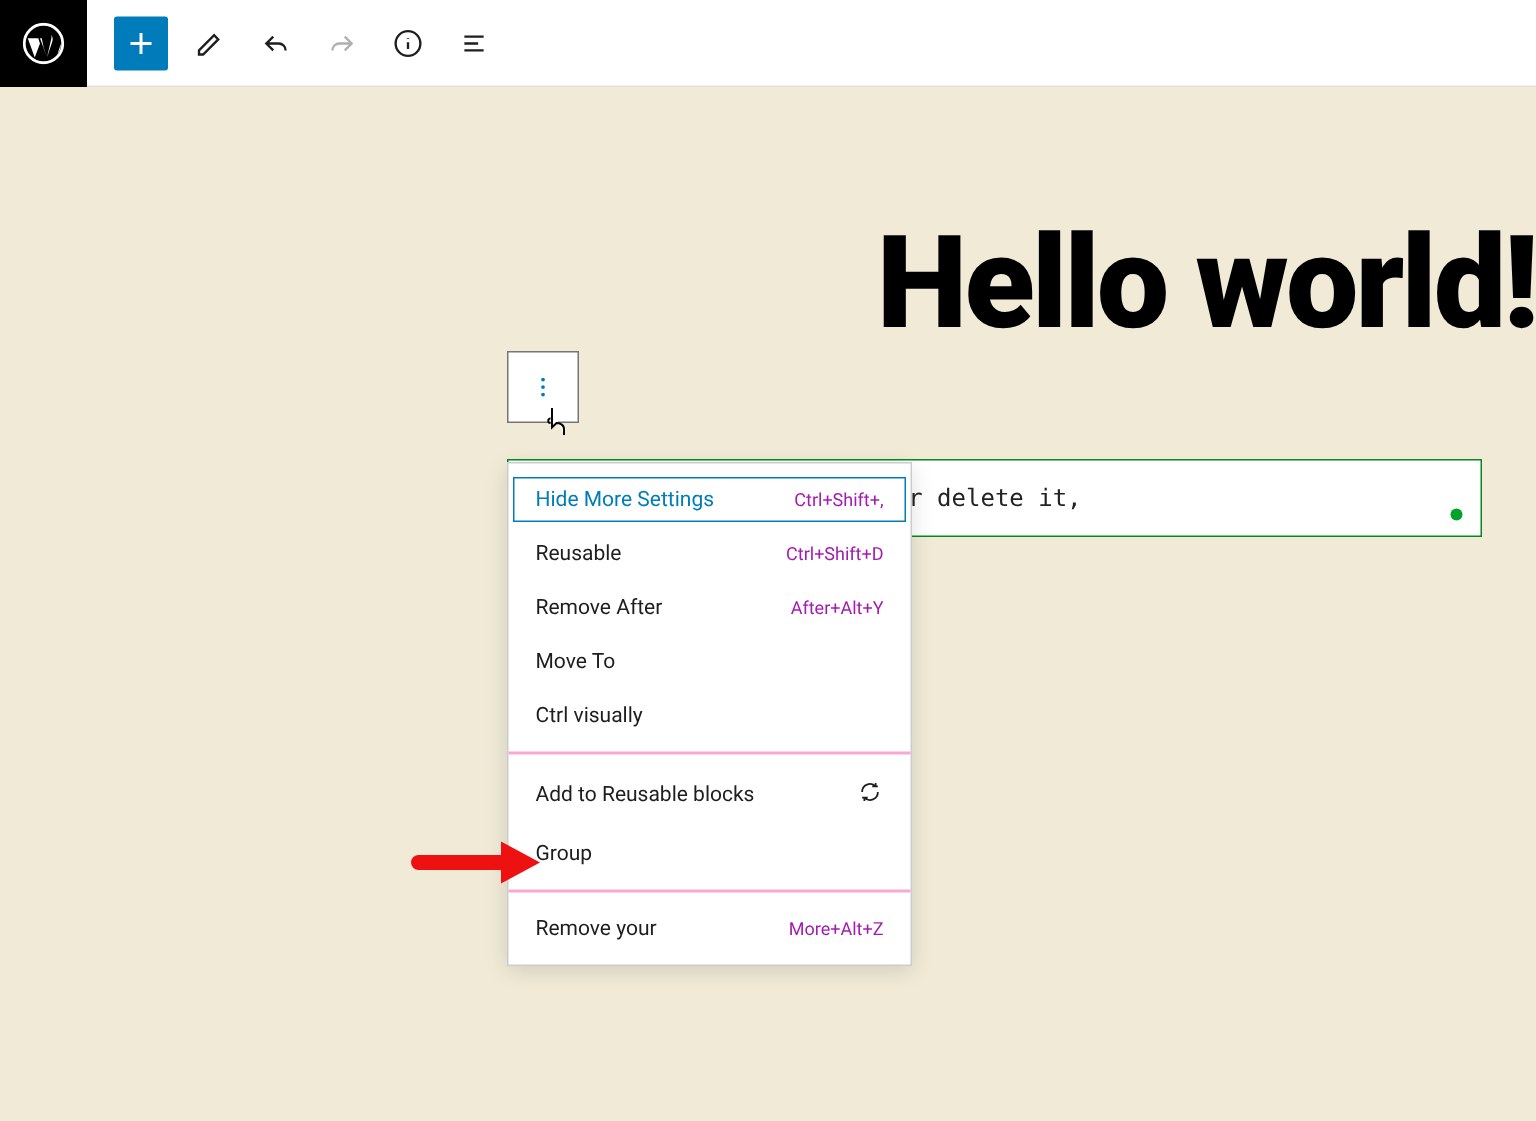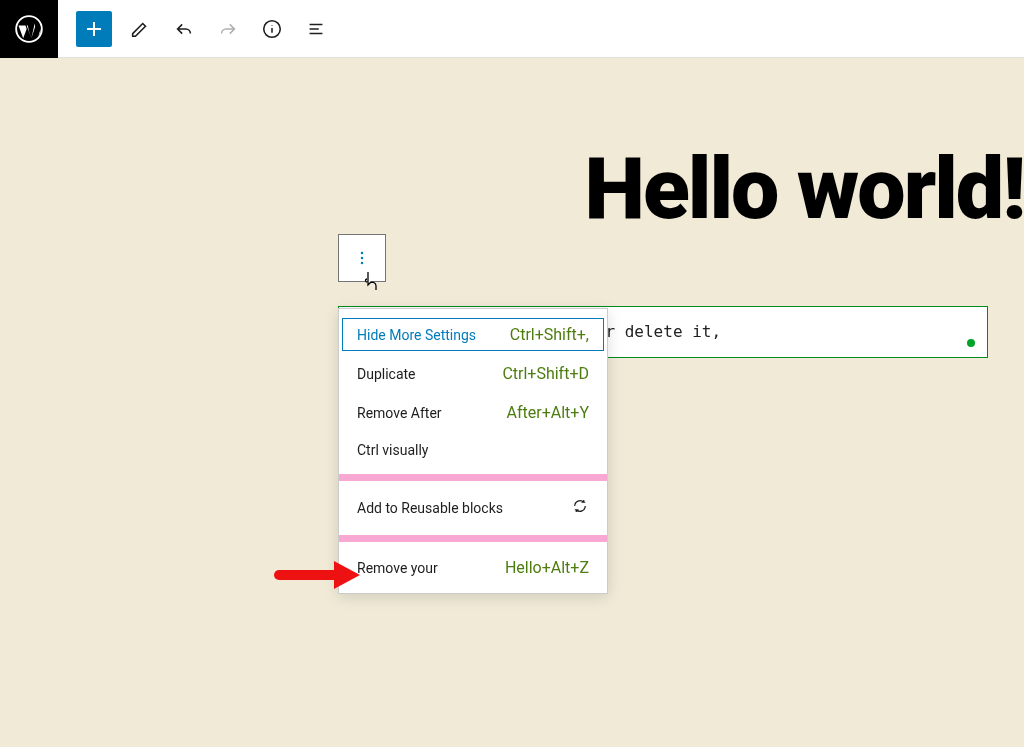--- a/index.html
+++ b/index.html
@@ -81,29 +81,29 @@
     .menu{
       position:absolute;
       top:250px; left:338px;
       width:270px;
       background:#fff;
       border:1px solid #ccc;
       box-shadow:0 3px 14px rgba(0,0,0,.13);
       z-index:5;
       font-size:14px;
     }
-    .menu .group{border-top:7px solid #f9a8d4;padding:6px 0}
+    .menu .group{border-top:2px solid #f9a8d4;padding:6px 0}
     .menu .group:first-child{border-top:none}
     .menu .item{
       display:flex;justify-content:space-between;align-items:center;
       padding:10px 18px;
       color:#1e1e1e;cursor:pointer;
     }
     .menu .item.primary{color:#007cba; outline:1px solid #007cba; outline-offset:-4px;}
-    .menu .shortcut{color:#4d7c0f;font-size:16px}
+    .menu .shortcut{color:#a21caf;font-size:12px}
     .refresh-icon{font-size:16px;color:#1e1e1e}
     
     .arrow{
       position:absolute;
       top:500px;left:274px;
       z-index:10;
     }
   </style>
 </head>
 <body>
@@ -170,46 +170,54 @@
     <span class="green-dot"></span>
   </div>
 
   <div class="menu">
     <div class="group">
       <div class="item primary">
         <span>Hide More Settings</span>
         <span class="shortcut">Ctrl+Shift+,</span>
       </div>
       <div class="item">
-        <span>Duplicate</span>
+        <span>Reusable</span>
         <span class="shortcut">Ctrl+Shift+D</span>
       </div>
       <div class="item">
         <span>Remove After</span>
         <span class="shortcut">After+Alt+Y</span>
+      </div>
+      <div class="item">
+        <span>Move To</span>
+        <span class="shortcut"></span>
       </div>
       <div class="item">
         <span>Ctrl visually</span>
         <span class="shortcut"></span>
       </div>
     </div>
     <div class="group">
       <div class="item">
         <span>Add to Reusable blocks</span>
         <span class="refresh-icon">
           <svg width="18" height="18" viewBox="0 0 24 24">
               <path d="M5 12a7 7 0 0112-5l2-0M19 12a7 7 0 01-12 5l-2 0M17 4v3h-3M7 20v-3h3" stroke="#1e1e1e" stroke-width="1.6" fill="none"></path>
             </svg>
         </span>
       </div>
+      <div class="item">
+        <span>Group</span>
+        <span class="shortcut"></span>
+      </div>
     </div>
     <div class="group">
       <div class="item">
         <span>Remove your</span>
-        <span class="shortcut">Hello+Alt+Z</span>
+        <span class="shortcut">More+Alt+Z</span>
       </div>
     </div>
   </div>
 
   <svg class="arrow" width="90" height="34" viewBox="0 0 90 34">
     <path d="M5 17 h60" stroke="#e11" stroke-width="10" stroke-linecap="round"></path>
     <path d="M60 3 L86 17 L60 31 Z" fill="#e11"></path>
   </svg>
 
 </div>

